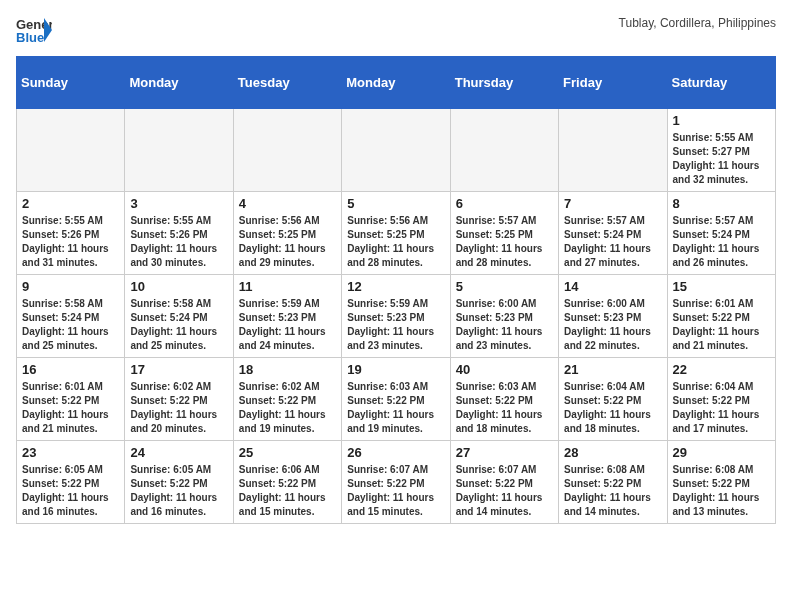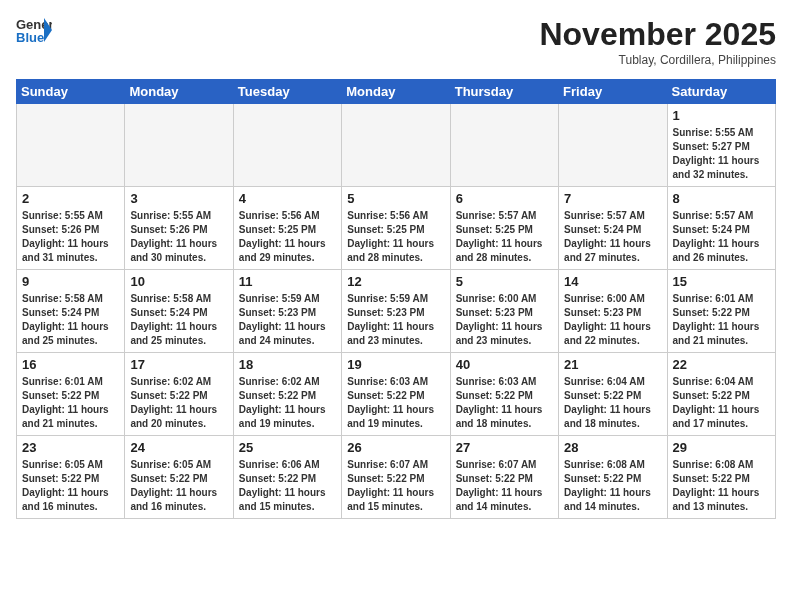--- a/index.html
+++ b/index.html
@@ -40,21 +40,21 @@
     .calendar {
       width: 100%;
       border-collapse: collapse;
       border: 1px solid #ccc;
     }
     .calendar th {
       background-color: #2962c4;
       color: #fff;
       font-size: 13px;
       font-weight: bold;
-      padding: 4px 4px;
+      padding: 18px 4px;
       text-align: left;
       border: 1px solid #2962c4;
     }
     .calendar td {
       width: calc(100% / 7);
       vertical-align: top;
       padding: 4px 5px;
       border: 1px solid #ccc;
       font-size: 10px;
       color: #333;
@@ -83,21 +83,20 @@
 
 <div class="header-area">
   <div class="logo">
     <svg class="logo-icon" viewBox="0 0 36 28">
       <text x="0" y="13" font-size="13" font-weight="bold" fill="#333">General</text>
       <text x="0" y="26" font-size="13" font-weight="bold" fill="#1a6fc4">Blue</text>
       <polygon points="28,2 36,14 28,26" fill="#1a6fc4"></polygon>
     </svg>
   </div>
   <div class="title-area">
-    <div class="month-title">November 2025</div>
     <div class="location-title">Tublay, Cordillera, Philippines</div>
   </div>
 </div>
 
 <table class="calendar">
   <thead>
     <tr>
     <th>Sunday</th>
         <th>Monday</th>
         <th>Tuesday</th>

